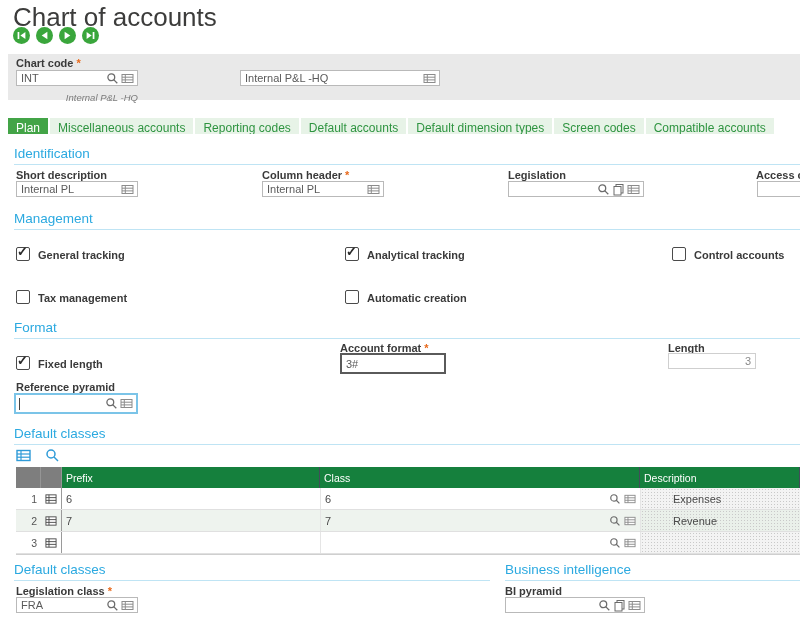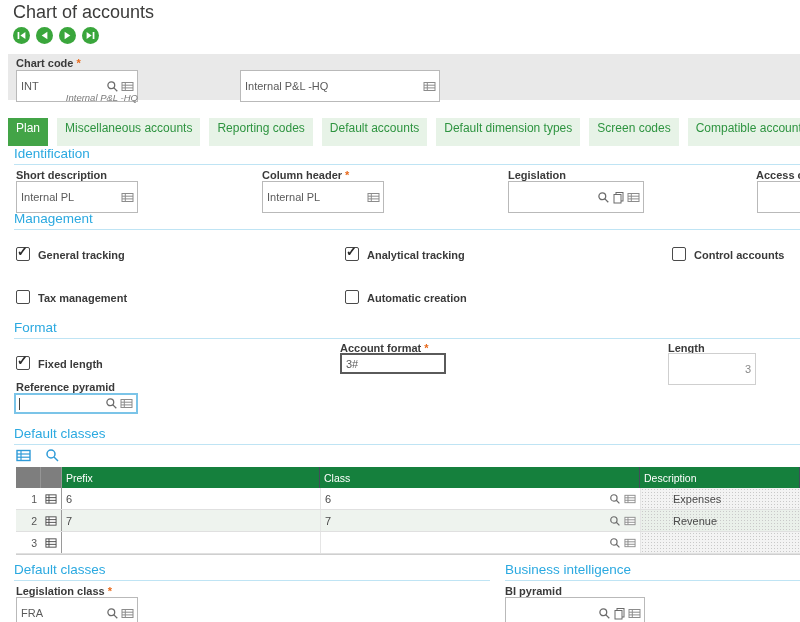--- a/index.html
+++ b/index.html
@@ -1,43 +1,43 @@
 <!DOCTYPE html>
 <html><head>
 <meta charset="utf-8">
 <style>
   html,body{margin:0;padding:0;}
   body{width:800px;height:622px;position:relative;overflow:hidden;background:#fff;
        font-family:"Liberation Sans",sans-serif;color:#3a3a3a;}
   .abs{position:absolute;}
 
   
-  .page-title{left:13px;top:2px;font-size:18px;color:#3c3c3b;}
+  .page-title{left:13px;top:2px;font-size:26px;color:#3c3c3b;}
   .navrow{left:13px;top:27px;display:flex;gap:6px;}
   .navbtn{width:17px;height:17px;cursor:pointer;}
 
   
   .band{left:8px;right:0;top:54px;height:46px;background:#e9e9e9;}
   .lbl{font-size:11px;font-weight:bold;color:#3a3a3a;white-space:nowrap;}
   .req::after{content:"*";color:#e8691b;margin-left:3px;font-weight:bold;}
   .hint{font-size:9.5px;font-style:italic;color:#7a7a7a;text-align:right;}
 
   
-  .fld{position:absolute;height:32px;border:1px solid #b9b9b9;background:#fff;
+  .fld{position:absolute;height:16px;border:1px solid #b9b9b9;background:#fff;
        display:flex;align-items:center;padding:0 3px;box-sizing:border-box;}
   .fld input{border:none;outline:none;flex:1;min-width:0;background:transparent;
        font:11px "Liberation Sans",sans-serif;color:#5a5a5a;padding:0 1px;}
   .fld .icn{flex:0 0 auto;margin-left:2px;display:block;}
   .fld.dark{border:2px solid #5a5a5a;}
   .fld.focus{border:2px solid #7bc4e8;}
   .fld.ro input{color:#8a8a8a;text-align:right;}
   .caret{width:1px;height:12px;background:#444;flex:0 0 auto;margin-right:2px;}
 
   
-  .tabs{left:8px;top:118px;right:0;height:28px;display:flex;gap:9px;overflow:hidden;white-space:nowrap;}
+  .tabs{left:8px;top:118px;right:0;height:16px;display:flex;gap:2px;overflow:hidden;white-space:nowrap;}
   .tab{background:#e7f3e7;color:#2e9440;font-size:12px;padding:3px 8px 0 8px;cursor:pointer;flex:0 0 auto;}
   .tab[data-active="true"]{background:#43a447;color:#fff;}
 
   
   .sec-title{font-size:13.5px;color:#2ba9e0;white-space:nowrap;}
   .sec-line{border-top:1px solid #bfe4f4;height:0;}
 
   
   .cbrow{display:flex;align-items:flex-end;gap:8px;}
   .cb{width:12px;height:12px;border:1px solid #4a4a4a;border-radius:2px;background:#fff;

